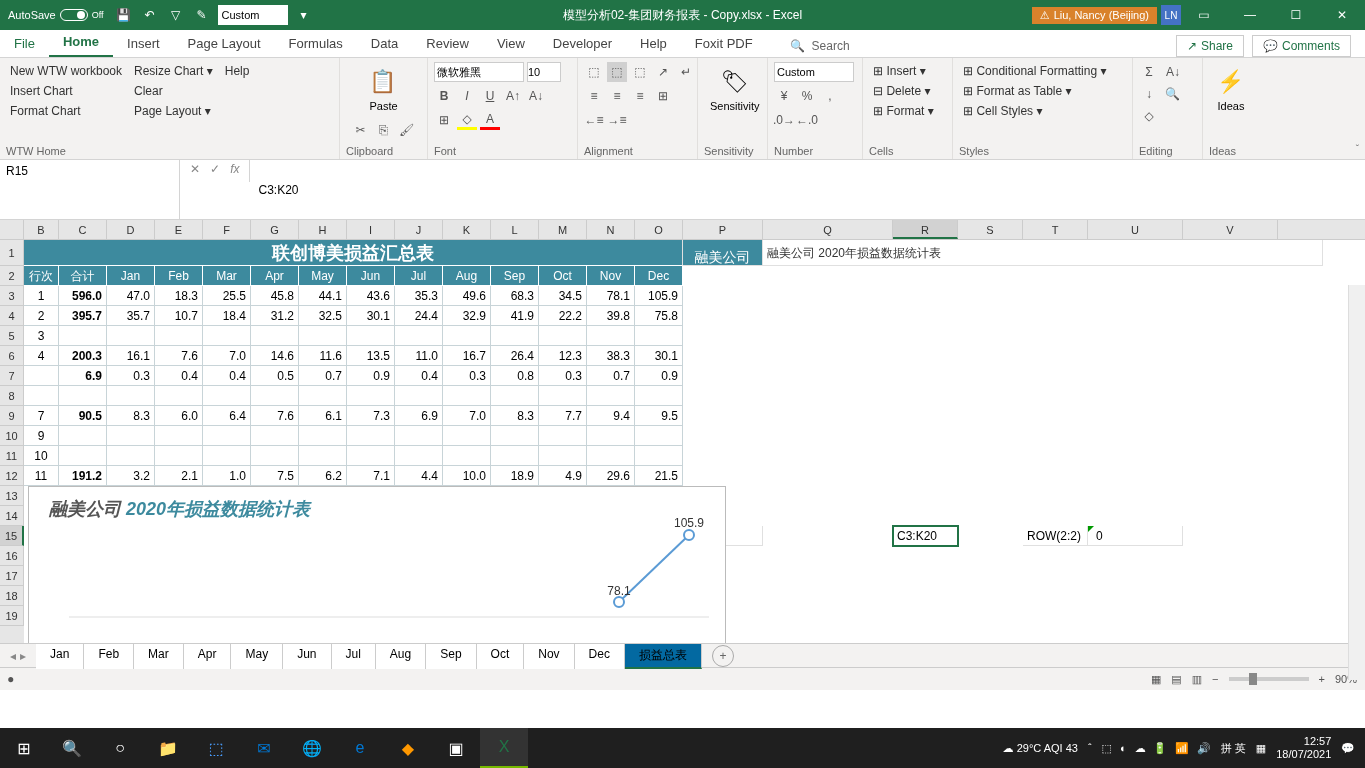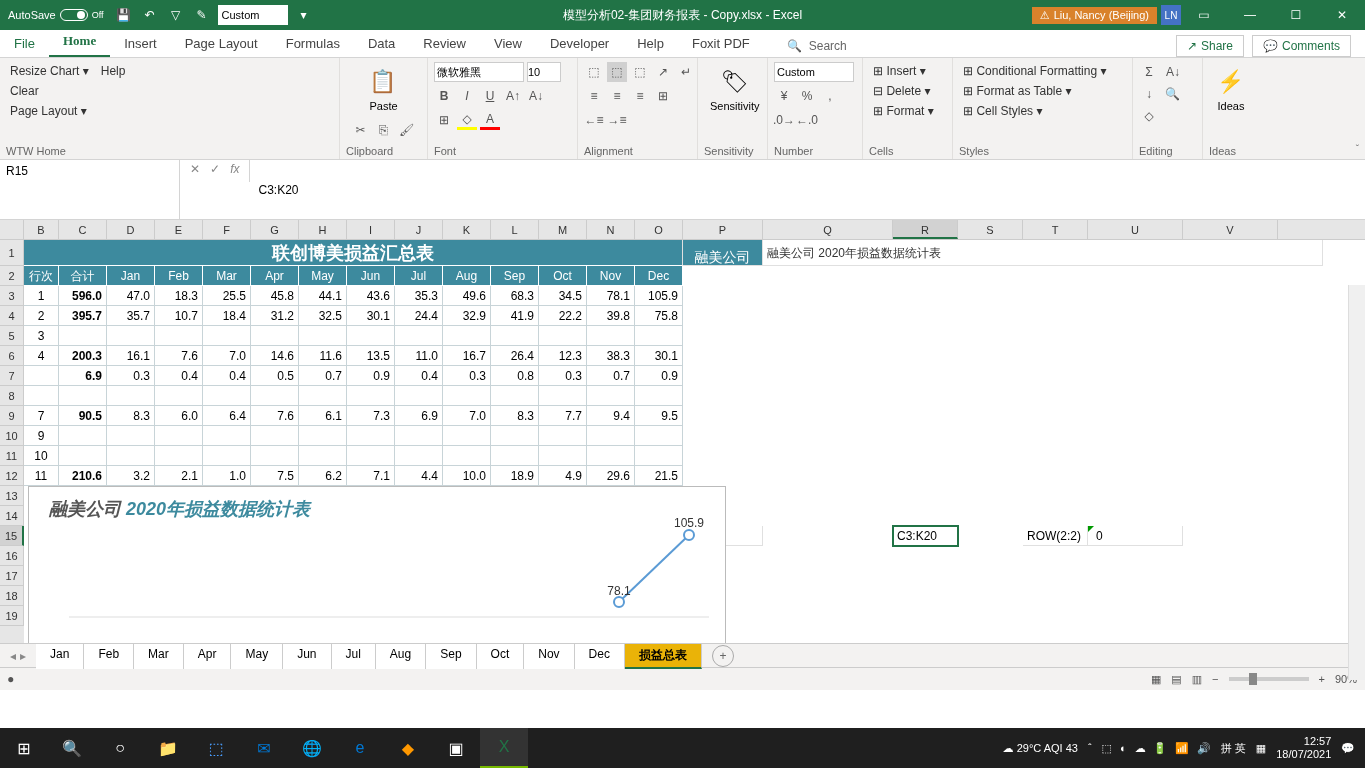--- a/index.html
+++ b/index.html
@@ -16,21 +16,21 @@
 .title-text { position: absolute; left: 50%; transform: translateX(-50%); font-size: 12px; }
 .title-right { margin-left: auto; display: flex; align-items: center; gap: 0; }
 .user-badge { background: #d9822b; padding: 2px 8px; font-size: 11px; display: flex; align-items: center; gap: 4px; }
 .user-init { background: #4472c4; width: 20px; height: 20px; display: flex; align-items: center; justify-content: center; font-size: 10px; margin-left: 4px; }
 .win-btn { width: 46px; height: 30px; display: flex; align-items: center; justify-content: center; }
 
 
 .ribbon-tabs { height: 28px; background: #fff; border-bottom: 1px solid #d4d4d4; display: flex; align-items: flex-end; }
 .ribbon-tab { padding: 6px 14px; font-size: 13px; color: #444; cursor: pointer; }
 .ribbon-tab.file { color: #217346; font-weight: normal; }
-.ribbon-tab.active { color: #217346; border-bottom: 2px solid #217346; font-weight: 600; font-family: Liberation Serif, serif; }
+.ribbon-tab.active { color: #217346; border-bottom: 2px solid #217346; font-weight: 600; }
 .search-area { margin-left: 20px; display: flex; align-items: center; gap: 6px; color: #666; padding: 4px; }
 .ribbon-right { margin-left: auto; display: flex; gap: 8px; padding-right: 14px; }
 .share-btn { border: 1px solid #ccc; padding: 3px 10px; font-size: 12px; display: flex; align-items: center; gap: 4px; color: #217346; }
 
 
 .ribbon { height: 102px; background: #f3f2f1; border-bottom: 1px solid #d4d4d4; display: flex; position: relative; }
 .ribbon-group { border-right: 1px solid #e1dfdd; display: flex; flex-direction: column; padding: 4px 6px 2px; }
 .ribbon-group-body { flex: 1; display: flex; align-items: flex-start; gap: 4px; }
 .ribbon-group-label { text-align: left; font-size: 11px; color: #666; padding-top: 2px; }
 .rg-col { display: flex; flex-direction: column; gap: 2px; }
@@ -76,21 +76,21 @@
 .chart-embed { position: absolute; border: 1px solid #bbb; background: #fff; }
 .chart-title { font-size: 18px; font-style: italic; font-weight: 600; padding: 10px 20px; }
 .ct-gray { color: #555; }
 .ct-teal { color: #3d8a9e; text-align: right; }
 
 
 .sheet-bar { height: 24px; border-top: 1px solid #ccc; background: #f3f2f1; display: flex; align-items: center; }
 .sheet-nav { display: flex; gap: 4px; padding: 0 10px; color: #888; }
 .sheet-tabs { display: flex; }
 .sheet-tab { padding: 3px 14px; border-right: 1px solid #ccc; font-size: 12px; background: #fff; border-top: 1px solid #ccc; }
-.sheet-tab.active { background: #eab308; border-bottom: 2px solid #217346; font-weight: 700; }
+.sheet-tab.active { background: #0369a1; border-bottom: 2px solid #217346; font-weight: 400; }
 .add-sheet { width: 22px; height: 22px; border: 1px solid #aaa; border-radius: 50%; display: flex; align-items: center; justify-content: center; margin-left: 10px; color: #666; }
 
 
 .status-bar { height: 23px; background: #f3f2f1; border-top: 1px solid #ccc; display: flex; align-items: center; padding: 0 8px; font-size: 11px; color: #555; }
 .status-right { margin-left: auto; display: flex; align-items: center; gap: 10px; }
 .zoom-slider { width: 80px; height: 4px; background: #ccc; position: relative; }
 .zoom-slider::after { content: ""; position: absolute; width: 8px; height: 12px; background: #888; top: -4px; left: 20px; }
 
 
 .taskbar { position: absolute; bottom: 0; left: 0; right: 0; height: 40px; background: #1f1f1f; display: flex; align-items: center; }
@@ -144,20 +144,25 @@
   <div class="search-area">🔍 <span>Search</span></div>
   <div class="ribbon-right">
     <div class="share-btn">↗ <span>Share</span></div>
     <div class="share-btn">💬 <span>Comments</span></div>
   </div>
 </div>
 
 <div class="ribbon">
   <div class="ribbon-group" style="width:340px">
     <div class="ribbon-group-body">
+      <div class="rg-col">
+        <div class="rg-btn">New WTW workbook</div>
+        <div class="rg-btn">Insert Chart</div>
+        <div class="rg-btn">Format Chart</div>
+      </div>
       <div class="rg-col">
         <div class="rg-btn"><span>Resize Chart</span> ▾</div>
         <div class="rg-btn">Clear</div>
         <div class="rg-btn"><span>Page Layout</span> ▾</div>
       </div>
       <div class="rg-col">
         <div class="rg-btn">Help</div>
       </div>
     </div>
     <div class="ribbon-group-label">WTW Home</div>
@@ -511,21 +516,21 @@
         <div class="cell data-cell" style="left: 227px; top: 206px; width: 48px; height: 20px; line-height: 16px;"></div>
         <div class="cell data-cell" style="left: 275px; top: 206px; width: 48px; height: 20px; line-height: 16px;"></div>
         <div class="cell data-cell" style="left: 323px; top: 206px; width: 48px; height: 20px; line-height: 16px;"></div>
         <div class="cell data-cell" style="left: 371px; top: 206px; width: 48px; height: 20px; line-height: 16px;"></div>
         <div class="cell data-cell" style="left: 419px; top: 206px; width: 48px; height: 20px; line-height: 16px;"></div>
         <div class="cell data-cell" style="left: 467px; top: 206px; width: 48px; height: 20px; line-height: 16px;"></div>
         <div class="cell data-cell" style="left: 515px; top: 206px; width: 48px; height: 20px; line-height: 16px;"></div>
         <div class="cell data-cell" style="left: 563px; top: 206px; width: 48px; height: 20px; line-height: 16px;"></div>
         <div class="cell data-cell" style="left: 611px; top: 206px; width: 48px; height: 20px; line-height: 16px;"></div>
         <div class="cell data-cell" style="left: 0px; top: 226px; width: 35px; height: 20px; line-height: 16px; text-align: center;">11</div>
-        <div class="cell data-cell bold-cell" style="left: 35px; top: 226px; width: 48px; height: 20px; line-height: 16px;">210.6</div>
+        <div class="cell data-cell bold-cell" style="left: 35px; top: 226px; width: 48px; height: 20px; line-height: 16px;">191.2</div>
         <div class="cell data-cell" style="left: 83px; top: 226px; width: 48px; height: 20px; line-height: 16px;">3.2</div>
         <div class="cell data-cell" style="left: 131px; top: 226px; width: 48px; height: 20px; line-height: 16px;">2.1</div>
         <div class="cell data-cell" style="left: 179px; top: 226px; width: 48px; height: 20px; line-height: 16px;">1.0</div>
         <div class="cell data-cell" style="left: 227px; top: 226px; width: 48px; height: 20px; line-height: 16px;">7.5</div>
         <div class="cell data-cell" style="left: 275px; top: 226px; width: 48px; height: 20px; line-height: 16px;">6.2</div>
         <div class="cell data-cell" style="left: 323px; top: 226px; width: 48px; height: 20px; line-height: 16px;">7.1</div>
         <div class="cell data-cell" style="left: 371px; top: 226px; width: 48px; height: 20px; line-height: 16px;">4.4</div>
         <div class="cell data-cell" style="left: 419px; top: 226px; width: 48px; height: 20px; line-height: 16px;">10.0</div>
         <div class="cell data-cell" style="left: 467px; top: 226px; width: 48px; height: 20px; line-height: 16px;">18.9</div>
         <div class="cell data-cell" style="left: 515px; top: 226px; width: 48px; height: 20px; line-height: 16px;">4.9</div>

